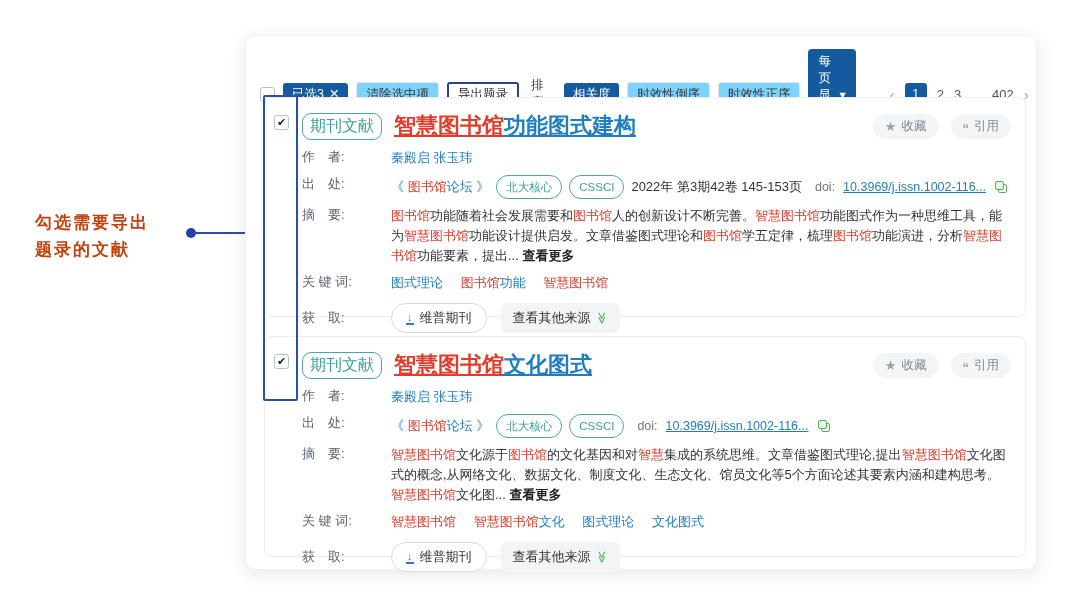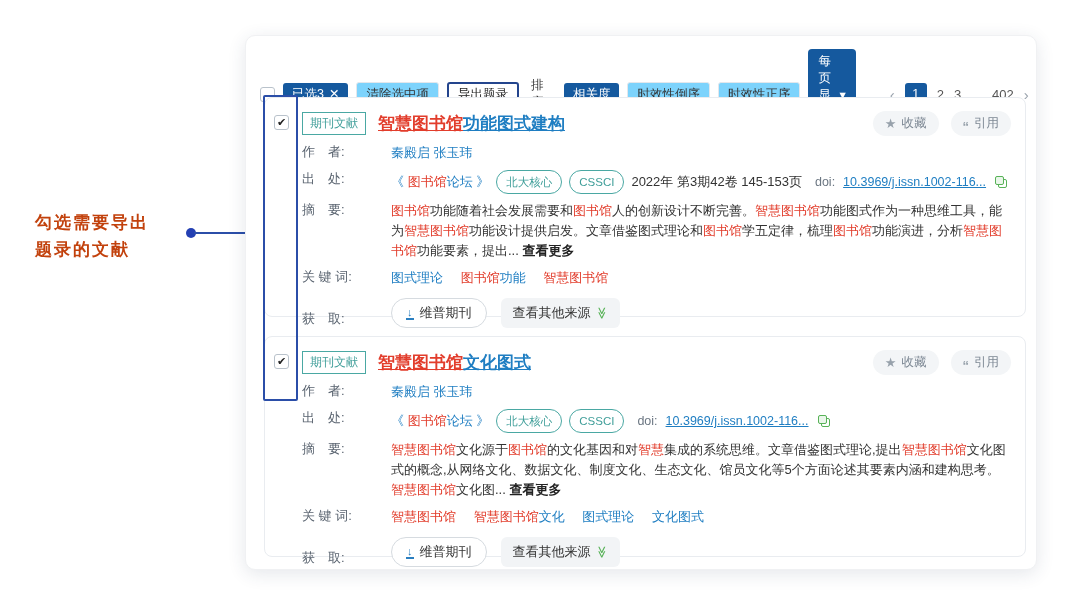--- a/index.html
+++ b/index.html
@@ -29,23 +29,23 @@
   .page-active { background:#15599e; color:#fff; width:22px; height:22px; border-radius:3px;
     display:inline-flex; align-items:center; justify-content:center; font-size:12.5px; }
 
   
   .card { position:absolute; left:18px; width:762px; background:#fff;
     border:1px solid #e9ecf0; border-radius:8px; padding:13px 14px 12px 37px; }
   .card1 { top:61px; height:220px; }
   .card2 { top:300px; height:221px; }
   .card-cb { position:absolute; left:9px; top:17px; }
   .chead { display:flex; align-items:center; gap:12px; }
-  .tag { border:1px solid #4aa8a3; color:#3f9e99; font-size:12px; padding:2px 7px;
-    border-radius:0; white-space:nowrap; }
-  .a-title { font-size:17px; font-weight:600; color:#1f7ec2; }
+  .tag { border:1px solid #4aa8a3; color:#3f9e99; font-size:16px; padding:2px 7px;
+    border-radius:9px; white-space:nowrap; }
+  .a-title { font-size:22px; font-weight:600; color:#1f7ec2; }
   .a-title span { text-decoration:underline; }
   .a-title .hl { color:#e23d2c; }
   .chead-sp { flex:1; }
   .pill-gray { background:#f3f5f7; color:#7d8894; border-radius:999px; padding:4px 12px;
     font-size:12.5px; display:inline-flex; align-items:center; gap:5px; white-space:nowrap; }
   .pill-gray .ic { font-size:13px; color:#97a1ab; }
   .quote-ic { font-weight:700; font-size:15px; line-height:8px; position:relative; top:3px; }
 
   .row { display:flex; align-items:flex-start; margin-top:7px; font-size:13px; color:#333; }
   .row .lbl { flex:0 0 58px; color:#5a6470; white-space:pre; }
@@ -61,21 +61,21 @@
   .doi-wrap { color:#6b7682; font-size:12.5px; display:inline-flex; align-items:center; gap:8px; margin-left:6px; white-space:nowrap; }
   .doi-link { color:#1f7ec2; text-decoration:underline; }
 
   .abstract { line-height:21px; }
   .abstract .hl { color:#e23d2c; }
   .more { font-weight:700; color:#222; }
 
   .kw { color:#1f7ec2; margin-right:14px; }
   .kw .hl { color:#e23d2c; }
 
-  .getrow { margin-top:10px; align-items:flex-end; }
+  .getrow { margin-top:10px; align-items:center; }
   .get-pills { display:flex; align-items:center; gap:14px; }
   .pill-vip { background:#fff; border:1px solid #d6dbe0; border-radius:999px; padding:4px 14px;
     font-size:13px; color:#333; display:inline-flex; align-items:center; gap:6px; }
   .dl-ic { color:#2b7fc0; font-size:11px; line-height:10px; border-bottom:2px solid #2b7fc0; padding:0 1px 1px; }
   .pill-other { background:#f2f4f6; border-radius:6px; padding:5px 12px; font-size:13px; color:#333;
     display:inline-flex; align-items:center; gap:5px; }
   .chev { color:#57b257; display:inline-block; transform:rotate(90deg); font-size:12px; }
 
   .copy-svg { display:inline-block; vertical-align:-2px; }
 

